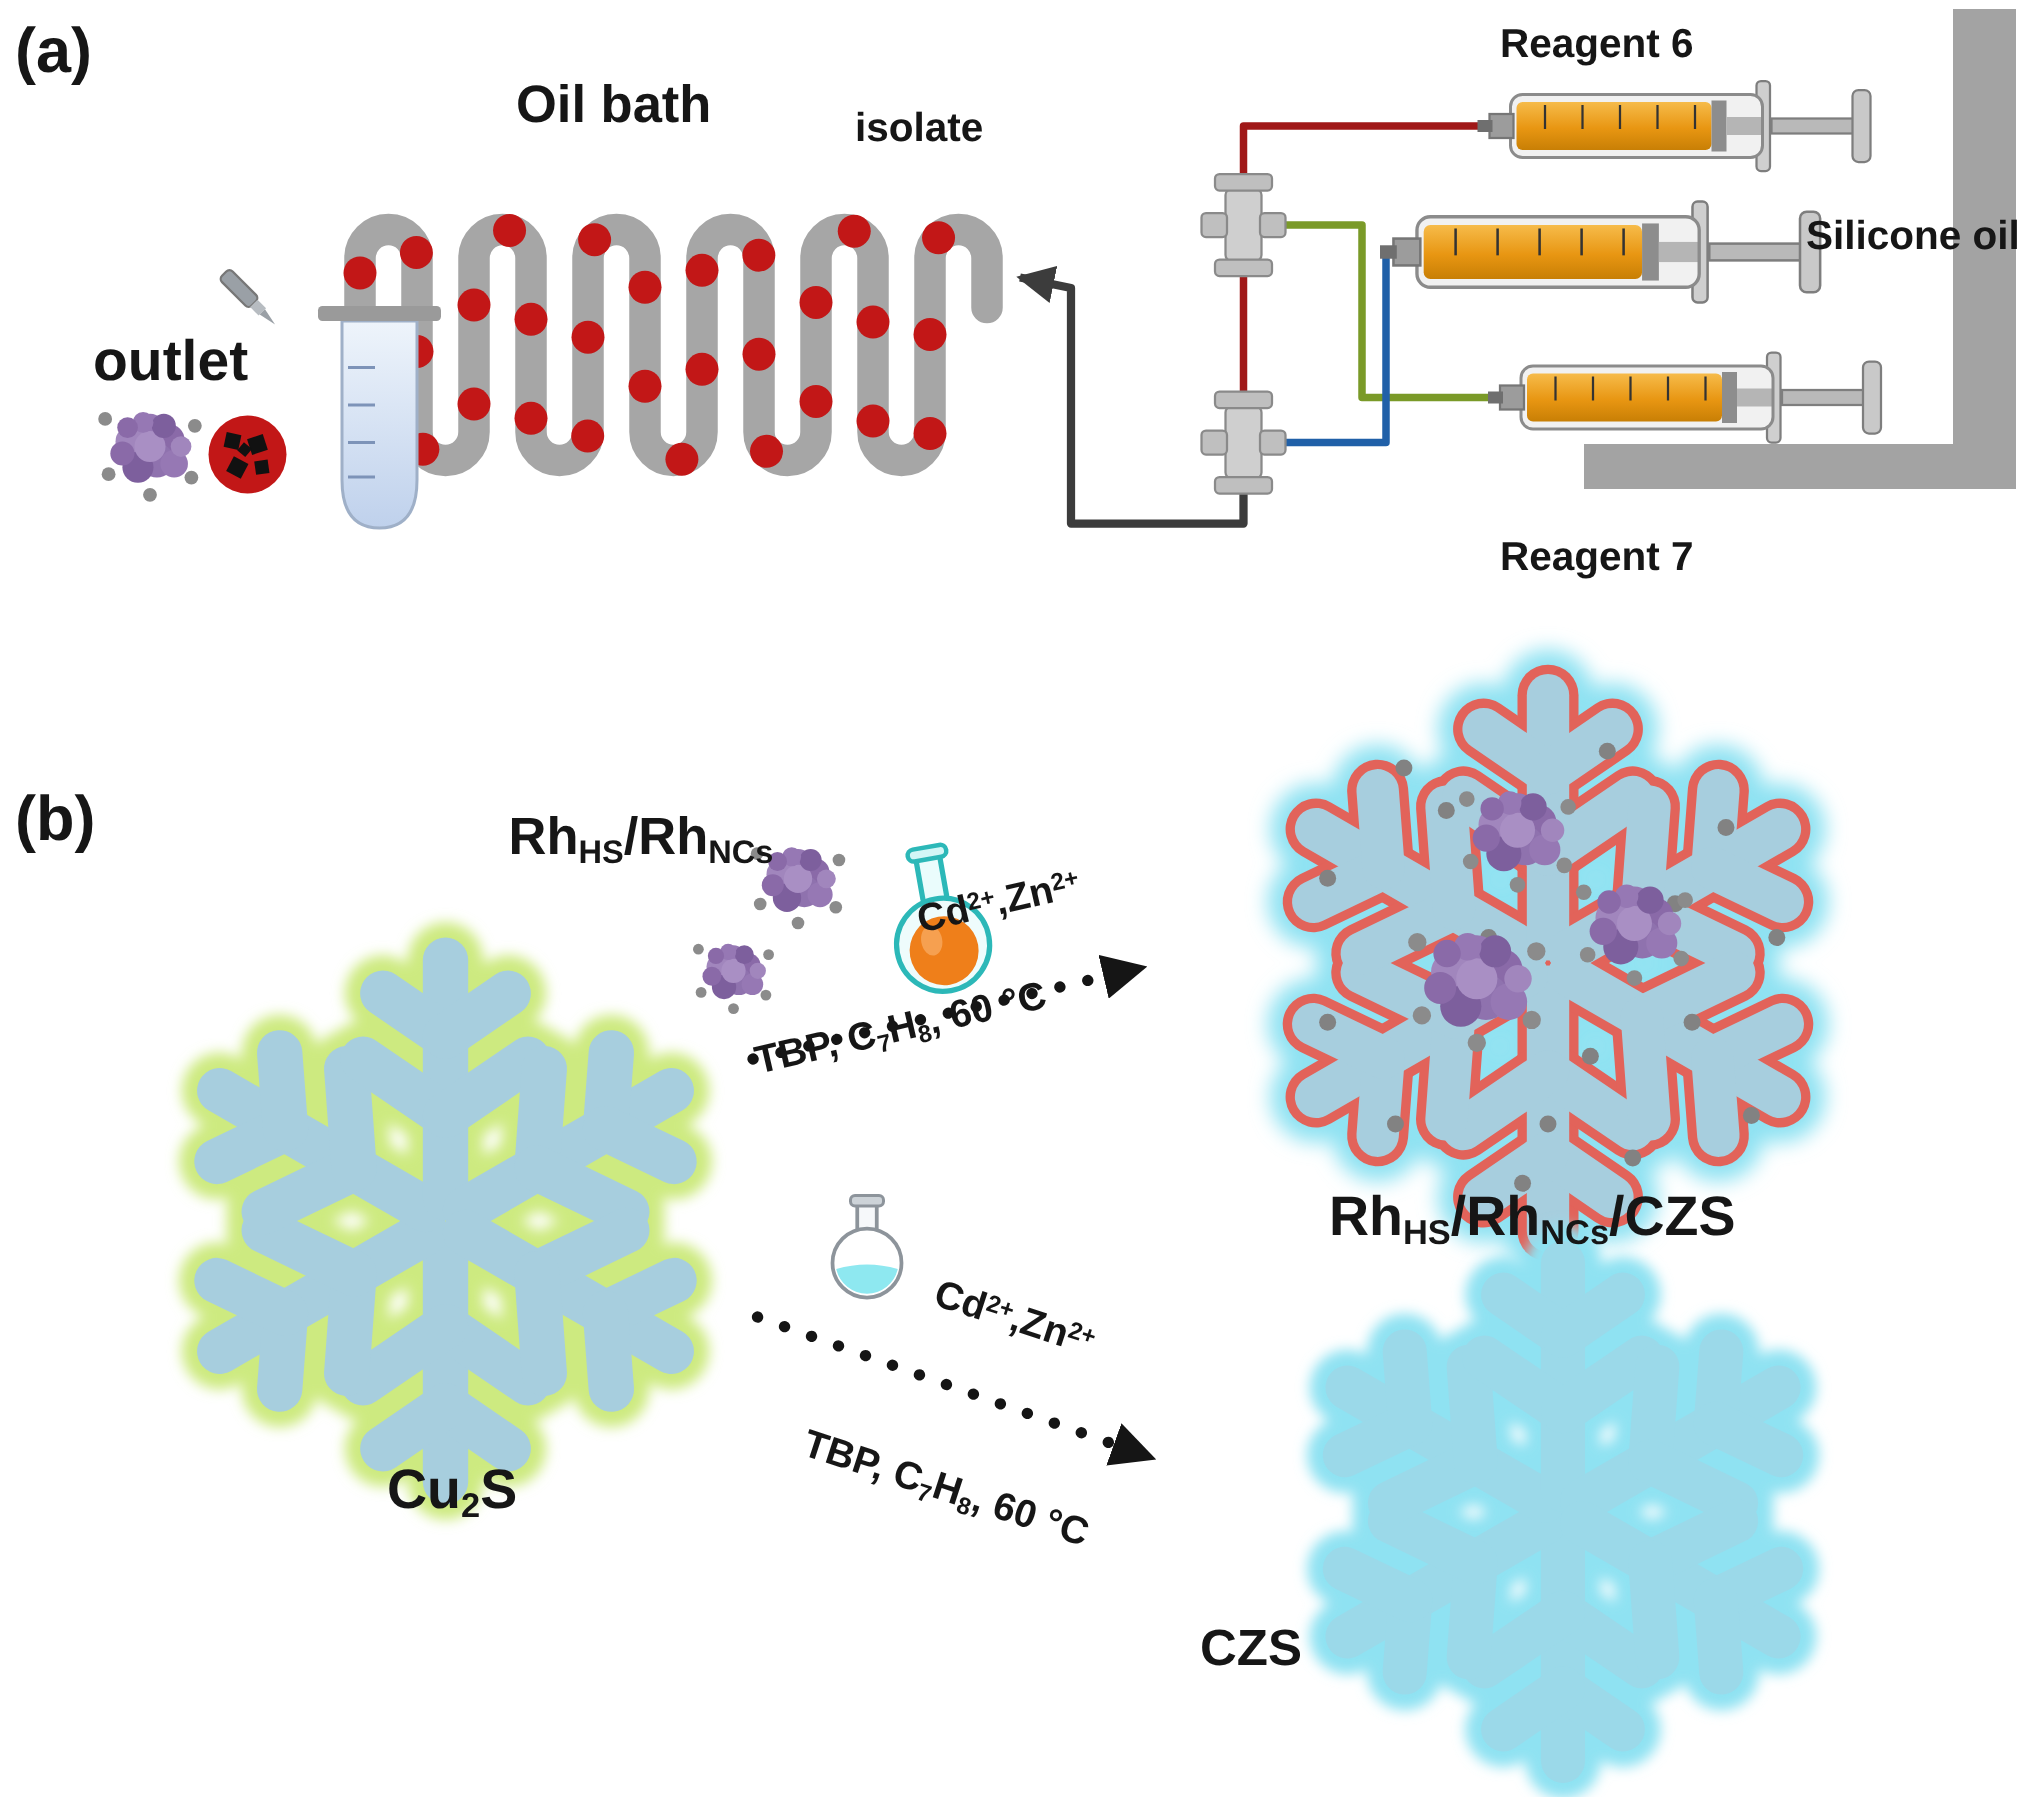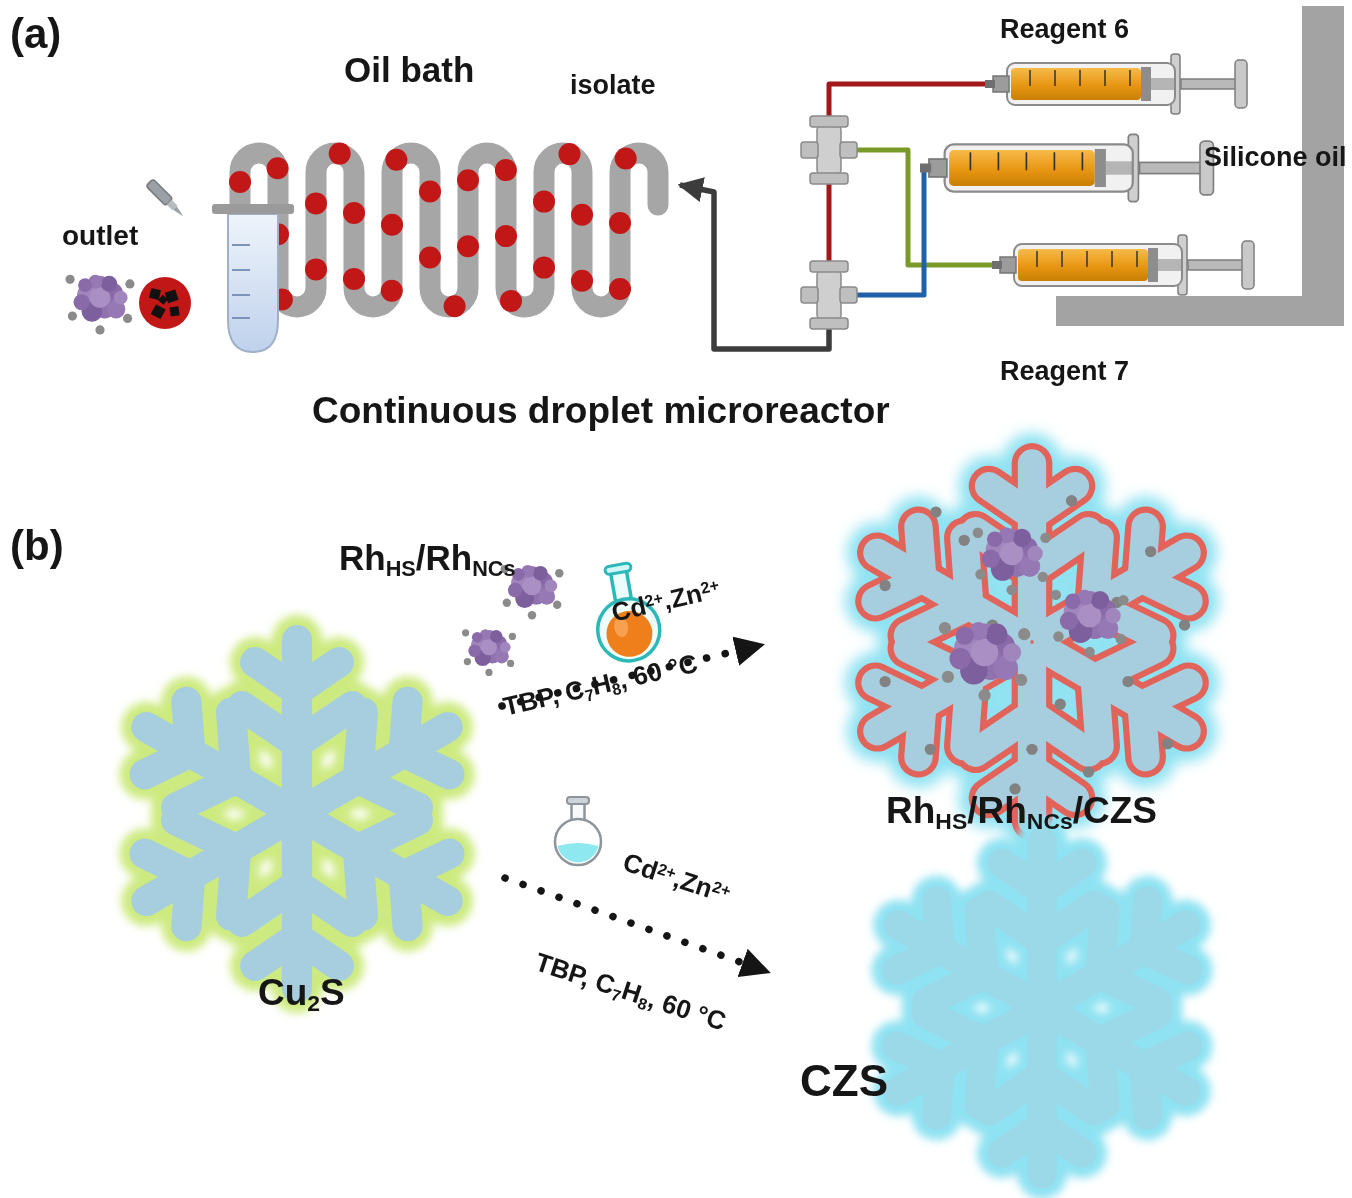--- a/index.html
+++ b/index.html
@@ -252,25 +252,24 @@
     <g fill="none" stroke="#151515" stroke-width="7.5" stroke-linecap="round" stroke-dasharray="0.1 19">
       <path d="M 502 706 L 762 645" marker-end="url(#ah-b)"></path>
       <path d="M 505 878 L 768 972" marker-end="url(#ah-b)"></path>
     </g>
   </g>
 </svg>
 
 <div class="lbl" style="left:10px; top:10px; font-size:42px;">(a)</div>
 <div class="lbl" style="left:344px; top:50px; font-size:35px;">Oil bath</div>
 <div class="lbl semi" style="left:570px; top:70px; font-size:27px;">isolate</div>
-<div class="lbl" style="left:62px; top:220px; font-size:28px;">outlet</div>
+<div class="lbl" style="left:62px; top:220px; font-size:38px;">outlet</div>
 <div class="lbl semi" style="left:1000px; top:14px; font-size:27px;">Reagent 6</div>
 <div class="lbl semi" style="left:1204px; top:142px; font-size:27px;">Silicone oil</div>
 <div class="lbl semi" style="left:1000px; top:356px; font-size:27px;">Reagent 7</div>
-<div class="lbl" style="left:312px; top:390px; font-size:37px;">Continuous droplet microreactor</div>
 
 <div class="lbl" style="left:10px; top:522px; font-size:42px;">(b)</div>
 
 <div class="lbl" style="left:298px; top:538px; font-size:35px;margin-left:41px;">
   <span>Rh</span><sub>HS</sub><span>/Rh</span><sub>NCs</sub>
 </div>
 
 <div class="lbl rot-up" style="left:612px; top:598px; font-size:26px;">
   <span>Cd</span><sup>2+</sup><span>,Zn</span><sup>2+</sup>
 </div>
@@ -286,15 +285,15 @@
 </div>
 
 <div class="lbl" style="left:258px; top:972px; font-size:37px;">
   <span>Cu</span><sub>2</sub><span>S</span>
 </div>
 
 <div class="lbl" style="left:886px; top:790px; font-size:37px;">
   <span>Rh</span><sub>HS</sub><span>/Rh</span><sub>NCs</sub><span>/CZS</span>
 </div>
 
-<div class="lbl" style="left:800px; top:1056px; font-size:44px;">CZS</div>
+<div class="lbl" style="left:800px; top:1080px; font-size:34px;">CZS</div>
 
 </div>
 
 </body></html>

